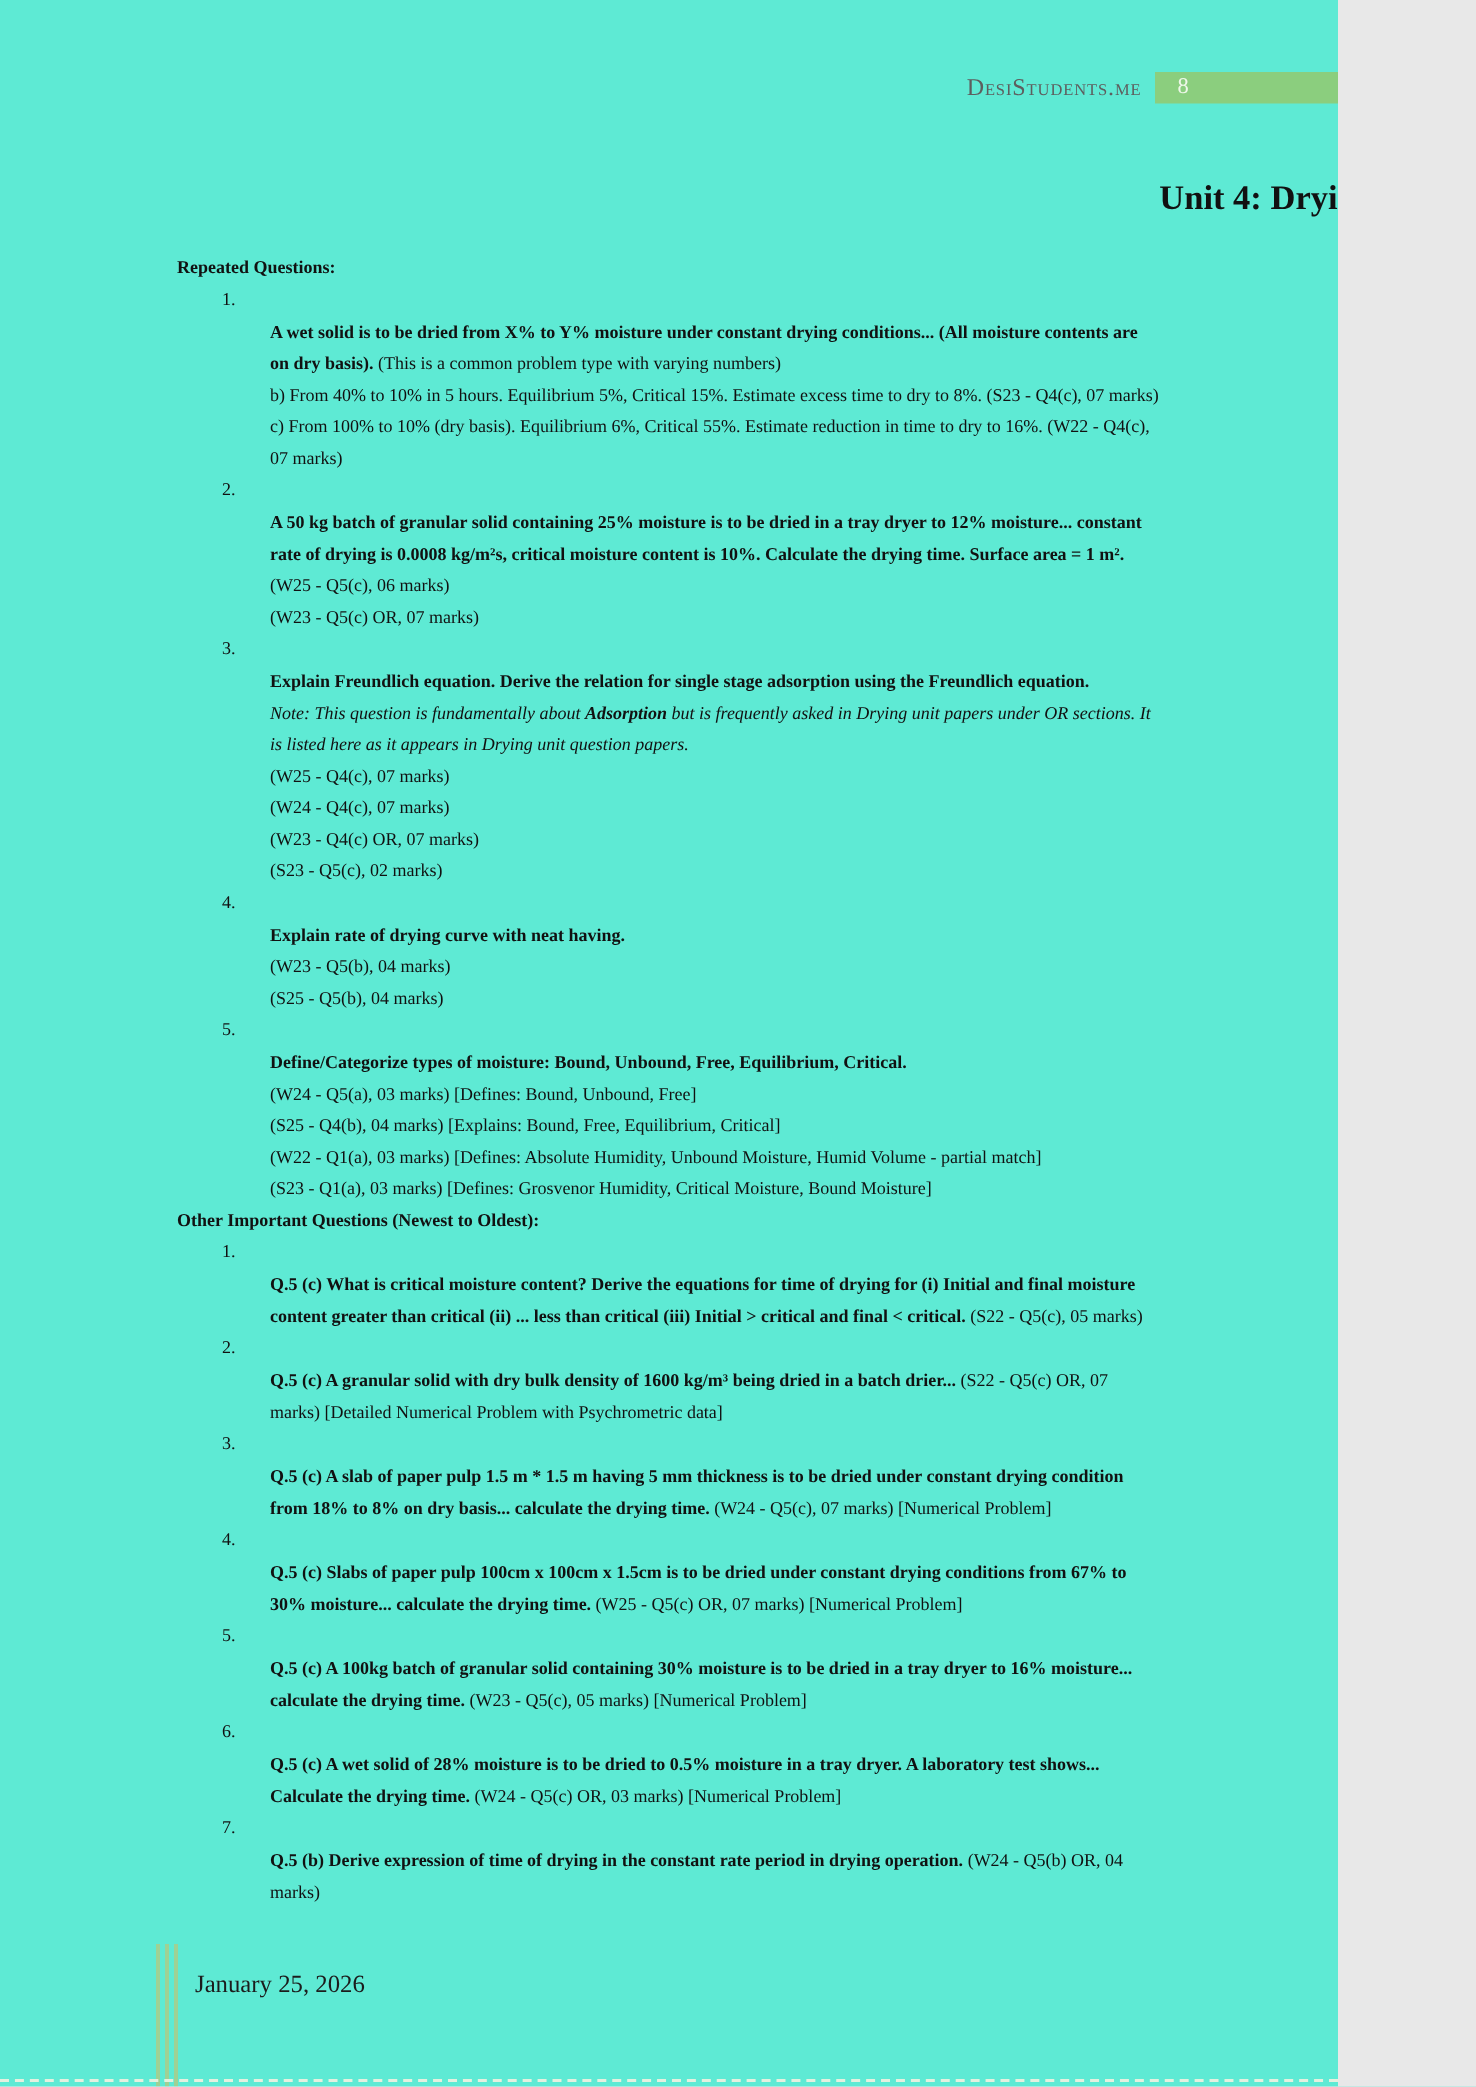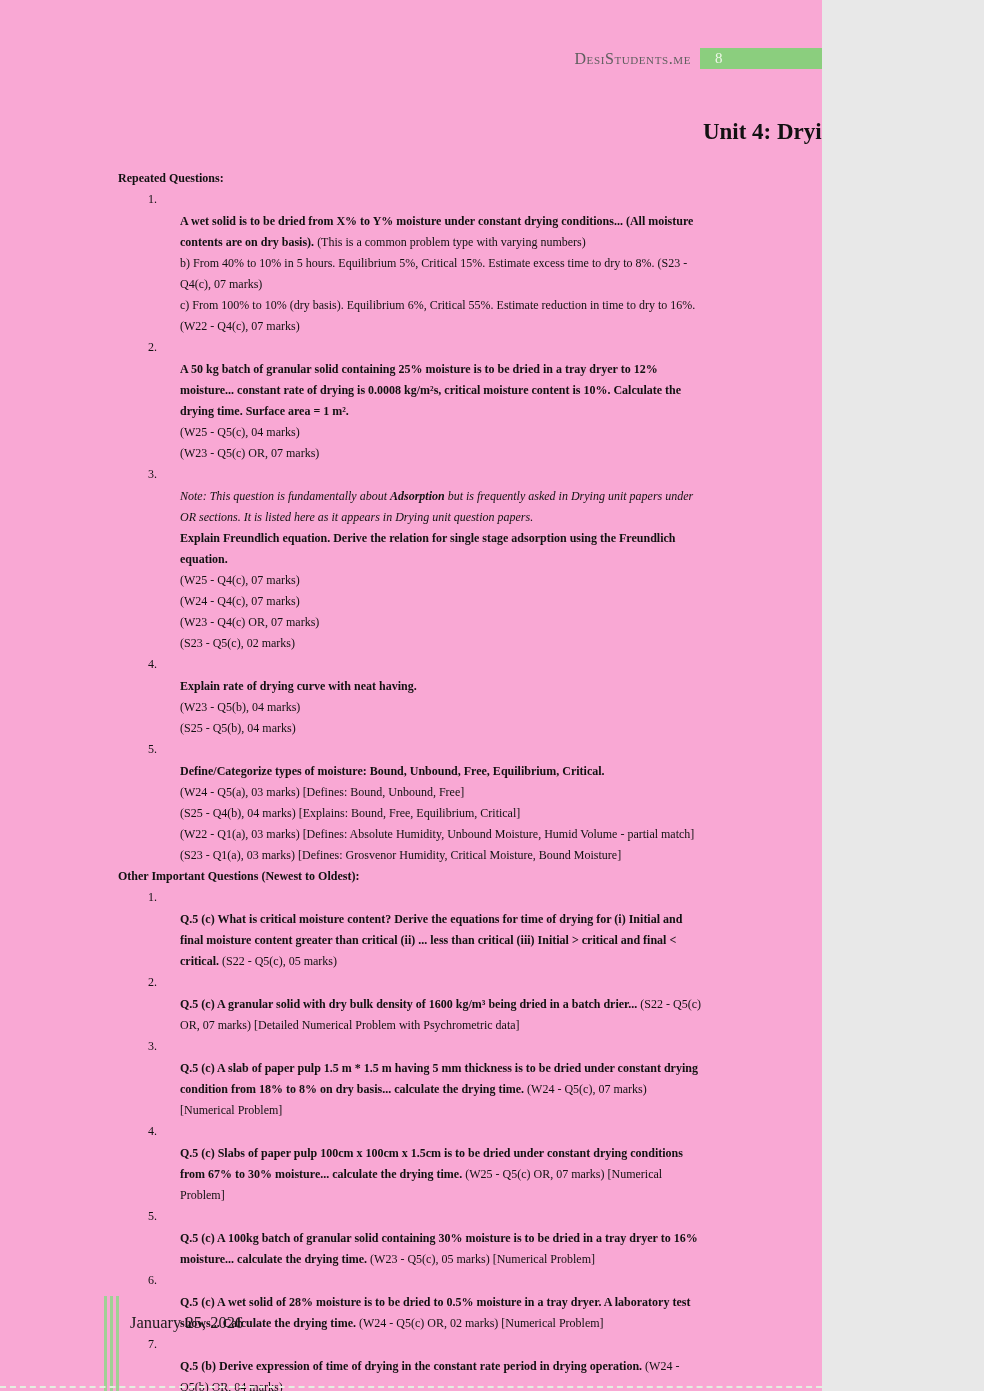--- a/index.html
+++ b/index.html
@@ -2,23 +2,23 @@
 <html style="--accent: #8bce7e; --accent-light: #9fd194;"><head>
 <meta charset="utf-8">
 <style>
   html, body {
     margin: 0;
     padding: 0;
     background: #e8e8e8;
   }
   .page {
     position: relative;
-    width: 822px;
+    width: 892px;
     height: 1391px;
-    background: #f9a8d4;
+    background: #5eead4;
     overflow: hidden;
     font-family: "Liberation Serif", "DejaVu Serif", serif;
     color: #111111;
   }
   
   .header {
     position: absolute;
     top: 48px;
     right: 0;
     left: 0;
@@ -150,29 +150,29 @@
           <div class="q-body">
             <div class="para"><span class="s-b">A wet solid is to be dried from X% to Y% moisture under constant drying conditions... (All moisture contents are on dry basis).</span><span class="s-r"> (This is a common problem type with varying numbers)</span></div>
             <div class="para"><span class="s-r">b) From 40% to 10% in 5 hours. Equilibrium 5%, Critical 15%. Estimate excess time to dry to 8%. (S23 - Q4(c), 07 marks)</span></div>
             <div class="para"><span class="s-r">c) From 100% to 10% (dry basis). Equilibrium 6%, Critical 55%. Estimate reduction in time to dry to 16%. (W22 - Q4(c), 07 marks)</span></div>
           </div>
         </div>
         <div class="question-item">
           <span class="q-num">2.</span>
           <div class="q-body">
             <div class="para"><span class="s-b">A 50 kg batch of granular solid containing 25% moisture is to be dried in a tray dryer to 12% moisture... constant rate of drying is 0.0008 kg/m²s, critical moisture content is 10%. Calculate the drying time. Surface area = 1 m².</span></div>
-            <div class="para"><span class="s-r">(W25 - Q5(c), 04 marks)</span></div>
+            <div class="para"><span class="s-r">(W25 - Q5(c), 06 marks)</span></div>
             <div class="para"><span class="s-r">(W23 - Q5(c) OR, 07 marks)</span></div>
           </div>
         </div>
         <div class="question-item">
           <span class="q-num">3.</span>
           <div class="q-body">
+            <div class="para"><span class="s-b">Explain Freundlich equation. Derive the relation for single stage adsorption using the Freundlich equation.</span></div>
             <div class="para"><span class="s-i">Note: This question is fundamentally about </span><span class="s-bi">Adsorption</span><span class="s-i"> but is frequently asked in Drying unit papers under OR sections. It is listed here as it appears in Drying unit question papers.</span></div>
-            <div class="para"><span class="s-b">Explain Freundlich equation. Derive the relation for single stage adsorption using the Freundlich equation.</span></div>
             <div class="para"><span class="s-r">(W25 - Q4(c), 07 marks)</span></div>
             <div class="para"><span class="s-r">(W24 - Q4(c), 07 marks)</span></div>
             <div class="para"><span class="s-r">(W23 - Q4(c) OR, 07 marks)</span></div>
             <div class="para"><span class="s-r">(S23 - Q5(c), 02 marks)</span></div>
           </div>
         </div>
         <div class="question-item">
           <span class="q-num">4.</span>
           <div class="q-body">
             <div class="para"><span class="s-b">Explain rate of drying curve with neat having.</span></div>
@@ -219,21 +219,21 @@
         </div>
         <div class="question-item">
           <span class="q-num">5.</span>
           <div class="q-body">
             <div class="para"><span class="s-b">Q.5 (c) A 100kg batch of granular solid containing 30% moisture is to be dried in a tray dryer to 16% moisture... calculate the drying time.</span><span class="s-r"> (W23 - Q5(c), 05 marks) [Numerical Problem]</span></div>
           </div>
         </div>
         <div class="question-item">
           <span class="q-num">6.</span>
           <div class="q-body">
-            <div class="para"><span class="s-b">Q.5 (c) A wet solid of 28% moisture is to be dried to 0.5% moisture in a tray dryer. A laboratory test shows... Calculate the drying time.</span><span class="s-r"> (W24 - Q5(c) OR, 02 marks) [Numerical Problem]</span></div>
+            <div class="para"><span class="s-b">Q.5 (c) A wet solid of 28% moisture is to be dried to 0.5% moisture in a tray dryer. A laboratory test shows... Calculate the drying time.</span><span class="s-r"> (W24 - Q5(c) OR, 03 marks) [Numerical Problem]</span></div>
           </div>
         </div>
         <div class="question-item">
           <span class="q-num">7.</span>
           <div class="q-body">
             <div class="para"><span class="s-b">Q.5 (b) Derive expression of time of drying in the constant rate period in drying operation.</span><span class="s-r"> (W24 - Q5(b) OR, 04 marks)</span></div>
           </div>
         </div>
       </div>
     </div>

